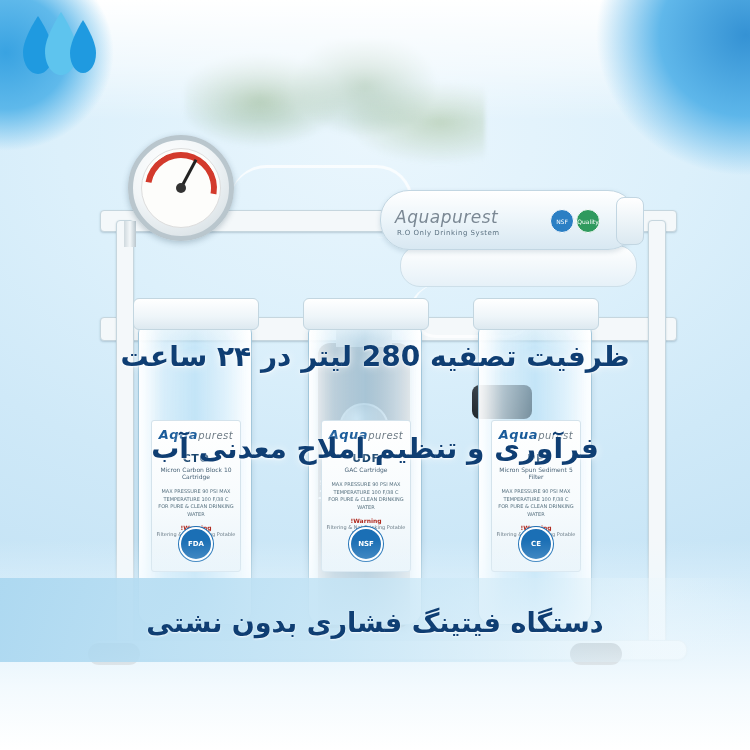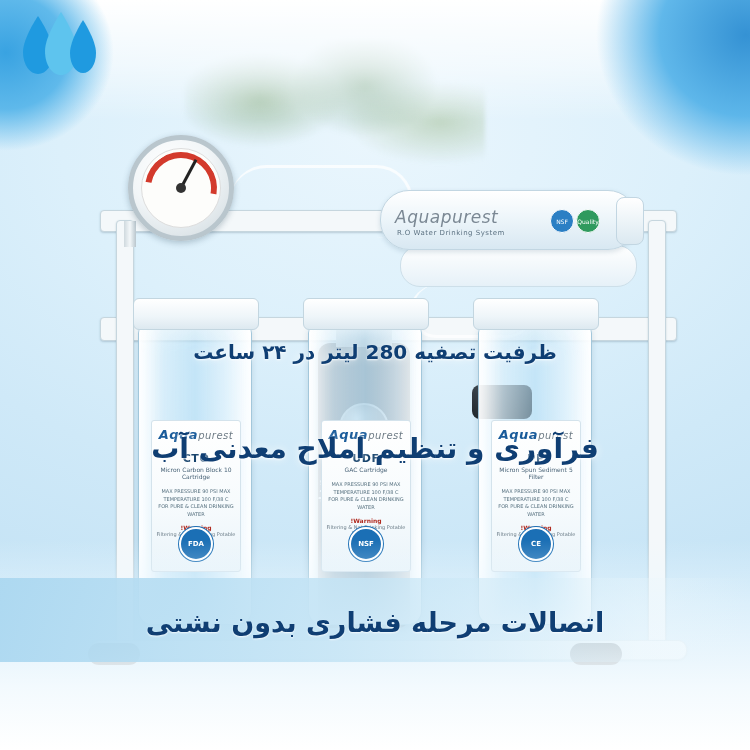--- a/index.html
+++ b/index.html
@@ -282,21 +282,21 @@
     left: 0; right: 0;
     text-align: center;
     color: #0f3e73;
     font-weight: bold;
     text-shadow: 0 1px 2px rgba(255,255,255,.85), 0 0 10px rgba(255,255,255,.75);
     direction: rtl;
   }
   .line-1 { top: 58px;  font-size: 37px; letter-spacing: .5px; }
   .line-2 { top: 146px; font-size: 32px; }
   .line-3 { top: 258px; font-size: 28px; }
-  .line-4 { top: 340px; font-size: 20px; }
+  .line-4 { top: 340px; font-size: 28px; }
   .line-5 { top: 432px; font-size: 28px; }
 
   .footer-band {
     position: absolute;
     left: 0; right: 0; bottom: 88px;
     height: 84px;
     background: linear-gradient(90deg, rgba(170,215,240,.92) 0%, rgba(196,228,245,.85) 45%, rgba(233,246,252,.35) 85%, rgba(255,255,255,0) 100%);
   }
   .footer-text {
     position: absolute;
@@ -338,21 +338,21 @@
     <div class="foot-cap r"></div>
 
     <div class="tube t1"></div>
     <div class="tube t2"></div>
 
     <div class="membrane2"></div>
     <div class="membrane">
       <div class="m-logo">
         <span>Aqua</span><span>purest</span>
       </div>
-      <div class="m-sub">R.O Water Drinking System</div>
+      <div class="m-sub">R.O Only Drinking System</div>
       <div class="badge-round b1">NSF</div>
       <div class="badge-round b2">Quality</div>
       <div class="m-cap"></div>
     </div>
 
     <div class="gauge-stem"></div>
     <div class="gauge">
       <div class="gauge-face"></div>
       <div class="gauge-arc"></div>
       <div class="gauge-needle"></div>
@@ -429,21 +429,21 @@
         </div>
         <div class="seal">CE</div>
       </div>
     </div>
 
   </div>
 
   <div class="bg-bottom"></div>
 
   <div class="footer-band"></div>
-  <div class="footer-text">اتصالات مرحله فشاری بدون نشتی</div>
+  <div class="footer-text">دستگاه فیتینگ فشاری بدون نشتی</div>
 
   <div class="headline line-4">ظرفیت تصفیه 280 لیتر در ۲۴ ساعت</div>
   <div class="headline line-5">فرآوری و تنظیم املاح معدنی آب</div>
 
   <div class="logo">
     <svg viewBox="0 0 86 78" width="86" height="78" aria-hidden="true">
       <path d="M20 6 C20 6 5 28 5 42 C5 55 12 64 20 64 C28 64 35 55 35 42 C35 28 20 6 20 6 Z" fill="#1f9ae0"></path>
       <path d="M43 2 C43 2 27 26 27 41 C27 55 34 65 43 65 C52 65 59 55 59 41 C59 26 43 2 43 2 Z" fill="#5ec4ee"></path>
       <path d="M65 10 C65 10 52 30 52 43 C52 55 58 63 65 63 C72 63 78 55 78 43 C78 30 65 10 65 10 Z" fill="#1f9ae0"></path>
     </svg>

